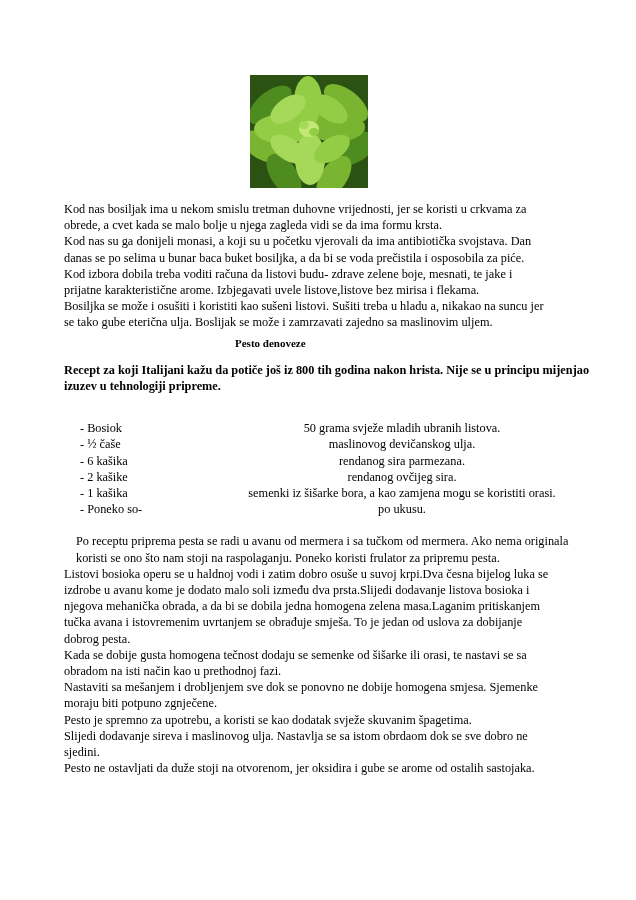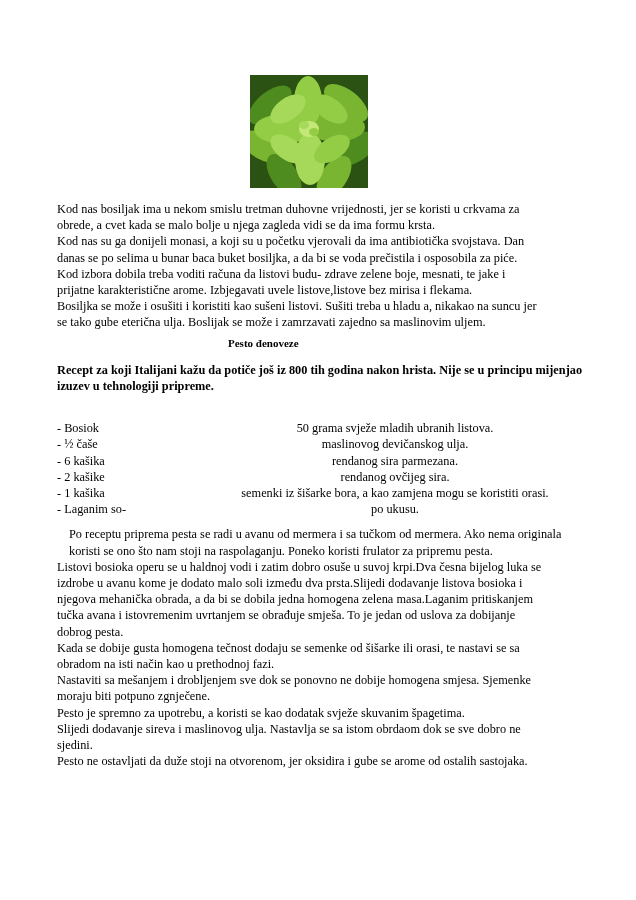--- a/index.html
+++ b/index.html
@@ -15,32 +15,32 @@
     overflow: hidden;
   }
   .basil-photo {
     position: absolute;
     left: 250px; top: 75px;
     width: 118px; height: 113px;
   }
   .basil-photo svg { display: block; width: 100%; height: 100%; }
   .content {
     position: absolute;
-    left: 57px; top: 201px;
+    left: 64px; top: 201px;
     width: 560px;
   }
   p { margin: 0; white-space: pre-line; }
   .recipe-title {
     font-weight: bold;
     font-size: 11px;
     margin: 4px 0 11px 171px;
     white-space: pre-line;
   }
   .recipe-description { margin-bottom: 26px; font-weight: bold; }
-  .ingredients { margin: 0; }
+  .ingredients { margin: 16px; }
   .ing-row { display: flex; }
   .ing-qty { width: 116px; flex: 0 0 116px; }
   .ing-desc { flex: 1; text-align: center; }
   .instructions-start { margin-top: 9px; margin-left: 12px; }
 </style>
 </head>
 <body>
 
 <div class="basil-photo">
   <svg viewBox="0 0 118 113" xmlns="http://www.w3.org/2000/svg">
@@ -100,21 +100,21 @@
     </div>
     <div class="ing-row">
       <span class="ing-qty">- 2 kašike</span>
       <span class="ing-desc">rendanog ovčijeg sira.</span>
     </div>
     <div class="ing-row">
       <span class="ing-qty">- 1 kašika</span>
       <span class="ing-desc">semenki iz šišarke bora, a kao zamjena mogu se koristiti orasi.</span>
     </div>
     <div class="ing-row">
-      <span class="ing-qty">- Laganim so-</span>
+      <span class="ing-qty">- Poneko so-</span>
       <span class="ing-desc">po ukusu.</span>
     </div>
   </div>
 
   <p class="instructions-start">Po receptu priprema pesta se radi u avanu od mermera i sa tučkom od mermera. Ako nema originala
 koristi se ono što nam stoji na raspolaganju. Poneko koristi frulator za pripremu pesta.</p>
   <p>Listovi bosioka operu se u haldnoj vodi i  zatim dobro osuše u suvoj krpi.Dva česna bijelog luka se
 izdrobe  u avanu kome je dodato malo soli između dva prsta.Slijedi dodavanje listova bosioka i
 njegova mehanička obrada, a da bi se dobila jedna homogena zelena masa.Laganim pritiskanjem
 tučka avana i istovremenim uvrtanjem se obrađuje smješa. To je jedan od uslova za dobijanje

